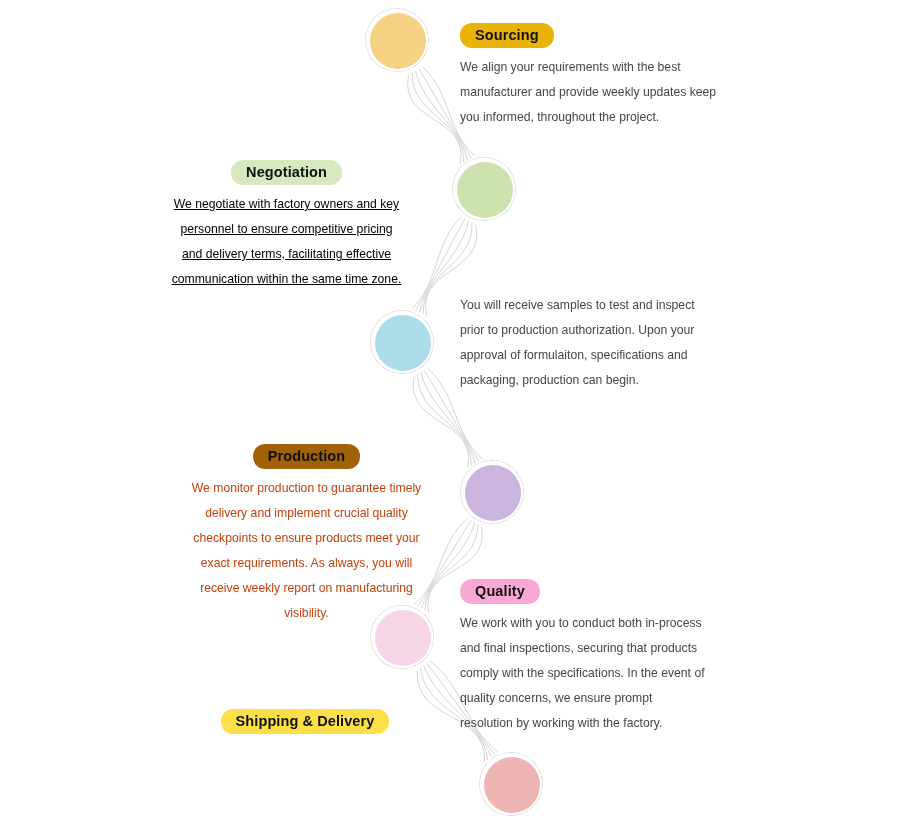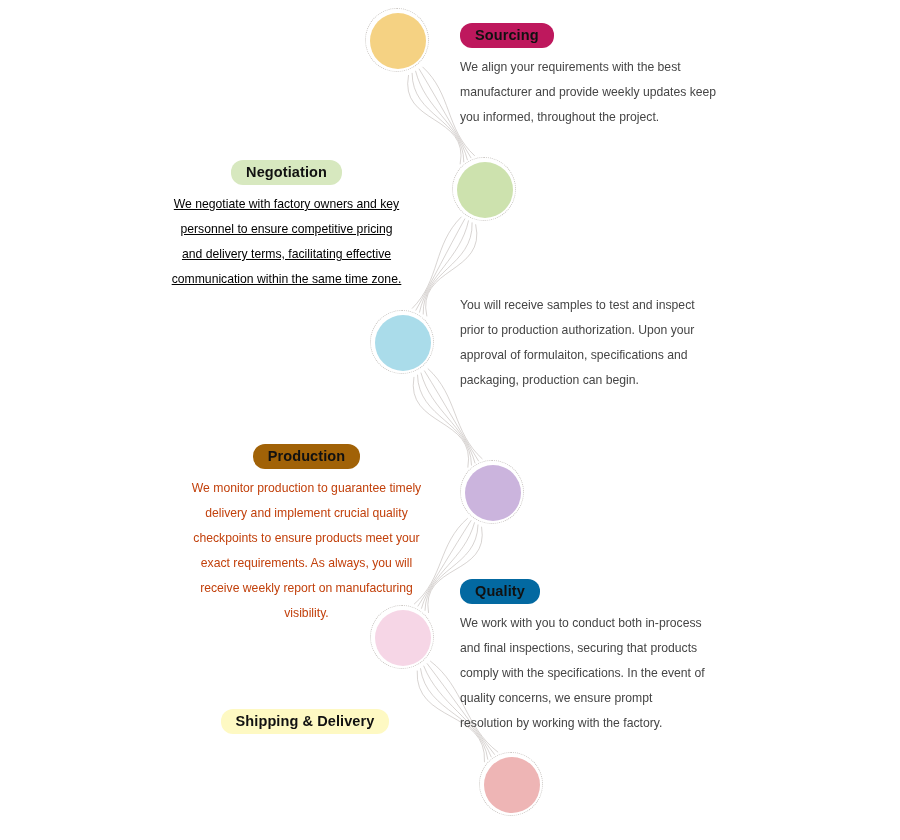--- a/index.html
+++ b/index.html
@@ -148,36 +148,36 @@
         <div class="node-ring" style="border-color: rgb(200, 196, 192);"></div>
         <div class="node-fill" style="background: rgb(246, 214, 230);"></div>
       </div>
       <div class="node" style="left: 484px; top: 757px;">
         <div class="node-ring" style="border-color: rgb(200, 196, 192);"></div>
         <div class="node-fill" style="background: rgb(238, 181, 181);"></div>
       </div>
     </div>
   <div id="steps-layer">
       <div class="step align-left" style="left: 460px; top: 23px; width: 270px;">
-        <div><span class="step-pill" style="background: #be185d; color: rgb(17, 17, 17);">Sourcing</span></div>
+        <div><span class="step-pill" style="background: #eab308; color: rgb(17, 17, 17);">Sourcing</span></div>
         <div class="step-body" style="color: rgb(69, 69, 69);">We align your requirements with the best manufacturer and provide weekly updates keep you informed, throughout the project.</div>
       </div>
       <div class="step align-right" style="left: 170px; top: 160px; width: 233px;">
         <div><span class="step-pill" style="background: rgb(215, 232, 191); color: rgb(17, 17, 17);">Negotiation</span></div>
         <div class="step-body" style="color: #000000; text-decoration: underline;">We negotiate with factory owners and key personnel to ensure competitive pricing and delivery terms, facilitating effective communication within the same time zone.</div>
       </div>
       <div class="step align-left" style="left: 460px; top: 286px; width: 240px;">
         <div class="step-body" style="color: rgb(69, 69, 69);">You will receive samples to test and inspect prior to production authorization. Upon your approval of formulaiton, specifications and packaging, production can begin.</div>
       </div>
       <div class="step align-right" style="left: 190px; top: 444px; width: 233px;">
         <div><span class="step-pill" style="background: #a16207; color: rgb(17, 17, 17);">Production</span></div>
         <div class="step-body" style="color: #c2410c;">We monitor production to guarantee timely delivery and implement crucial quality checkpoints to ensure products meet your exact requirements. As always, you will receive weekly report on manufacturing visibility.</div>
       </div>
       <div class="step align-left" style="left: 460px; top: 579px; width: 245px;">
-        <div><span class="step-pill" style="background: #0369a1; color: rgb(17, 17, 17);">Quality</span></div>
+        <div><span class="step-pill" style="background: #f9a8d4; color: rgb(17, 17, 17);">Quality</span></div>
         <div class="step-body" style="color: rgb(69, 69, 69);">We work with you to conduct both in-process and final inspections, securing that products comply with the specifications. In the event of quality concerns, we ensure prompt resolution by working with the factory.</div>
       </div>
       <div class="step align-right" style="left: 175px; top: 709px; width: 260px;">
-        <div><span class="step-pill" style="background: #fef9c3; color: rgb(17, 17, 17);">Shipping &amp; Delivery</span></div>
+        <div><span class="step-pill" style="background: #fde047; color: rgb(17, 17, 17);">Shipping &amp; Delivery</span></div>
       </div>
     </div>
 
 </div>
 
 </body></html>

